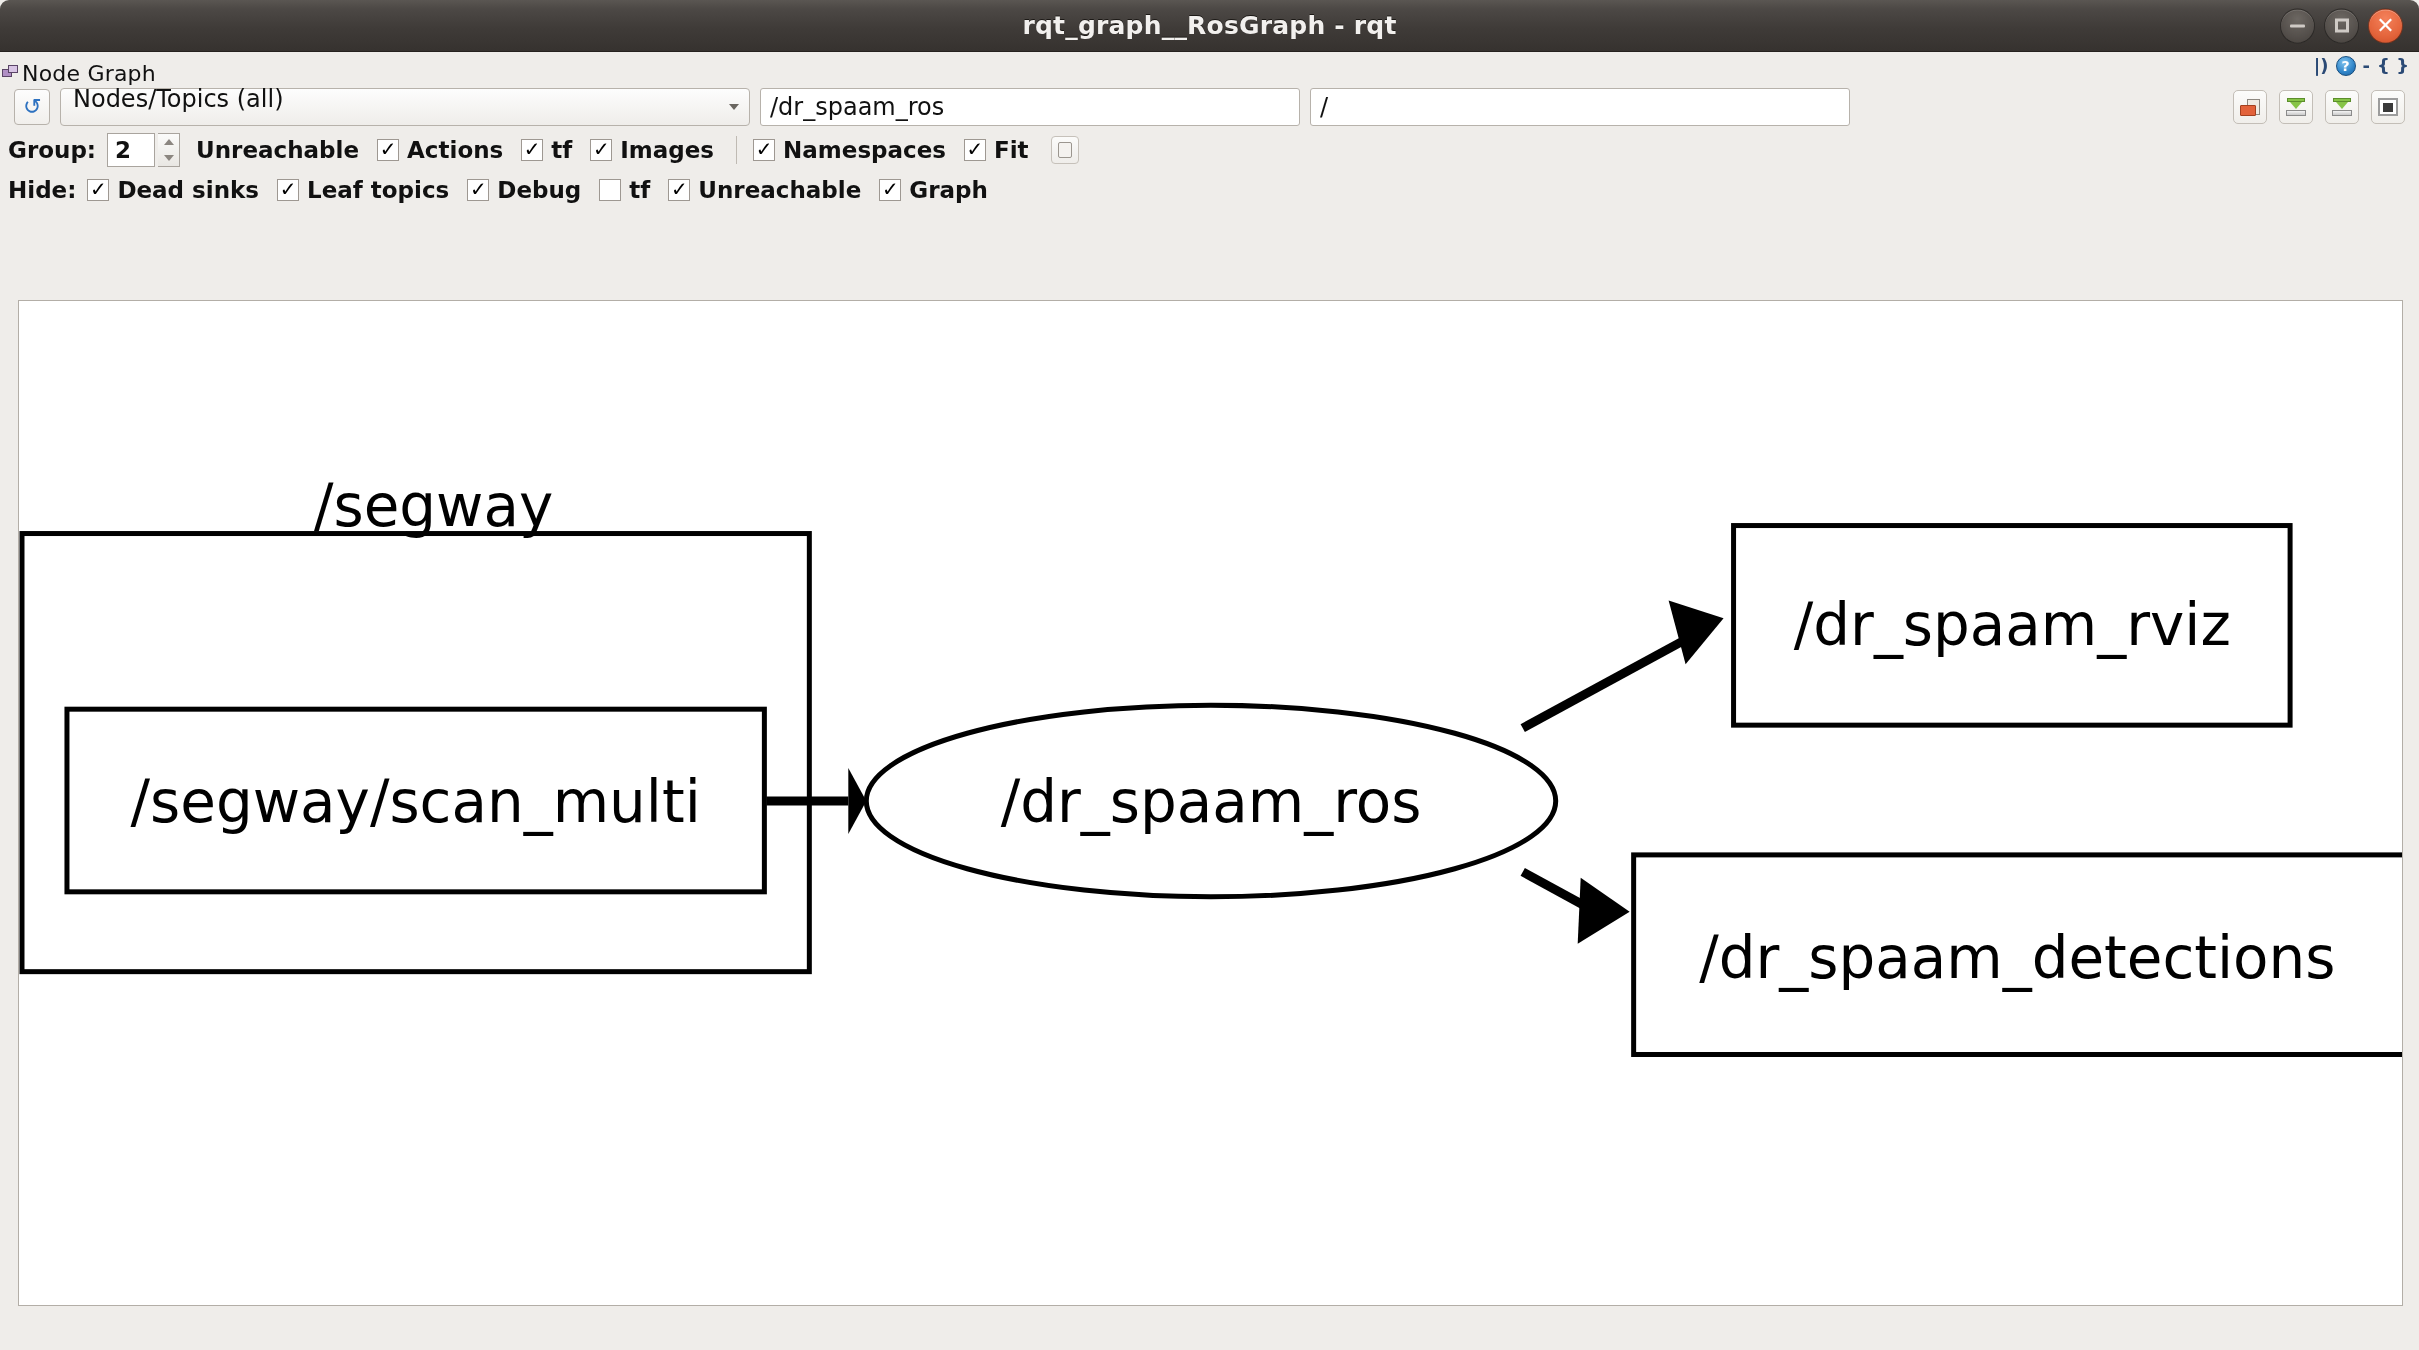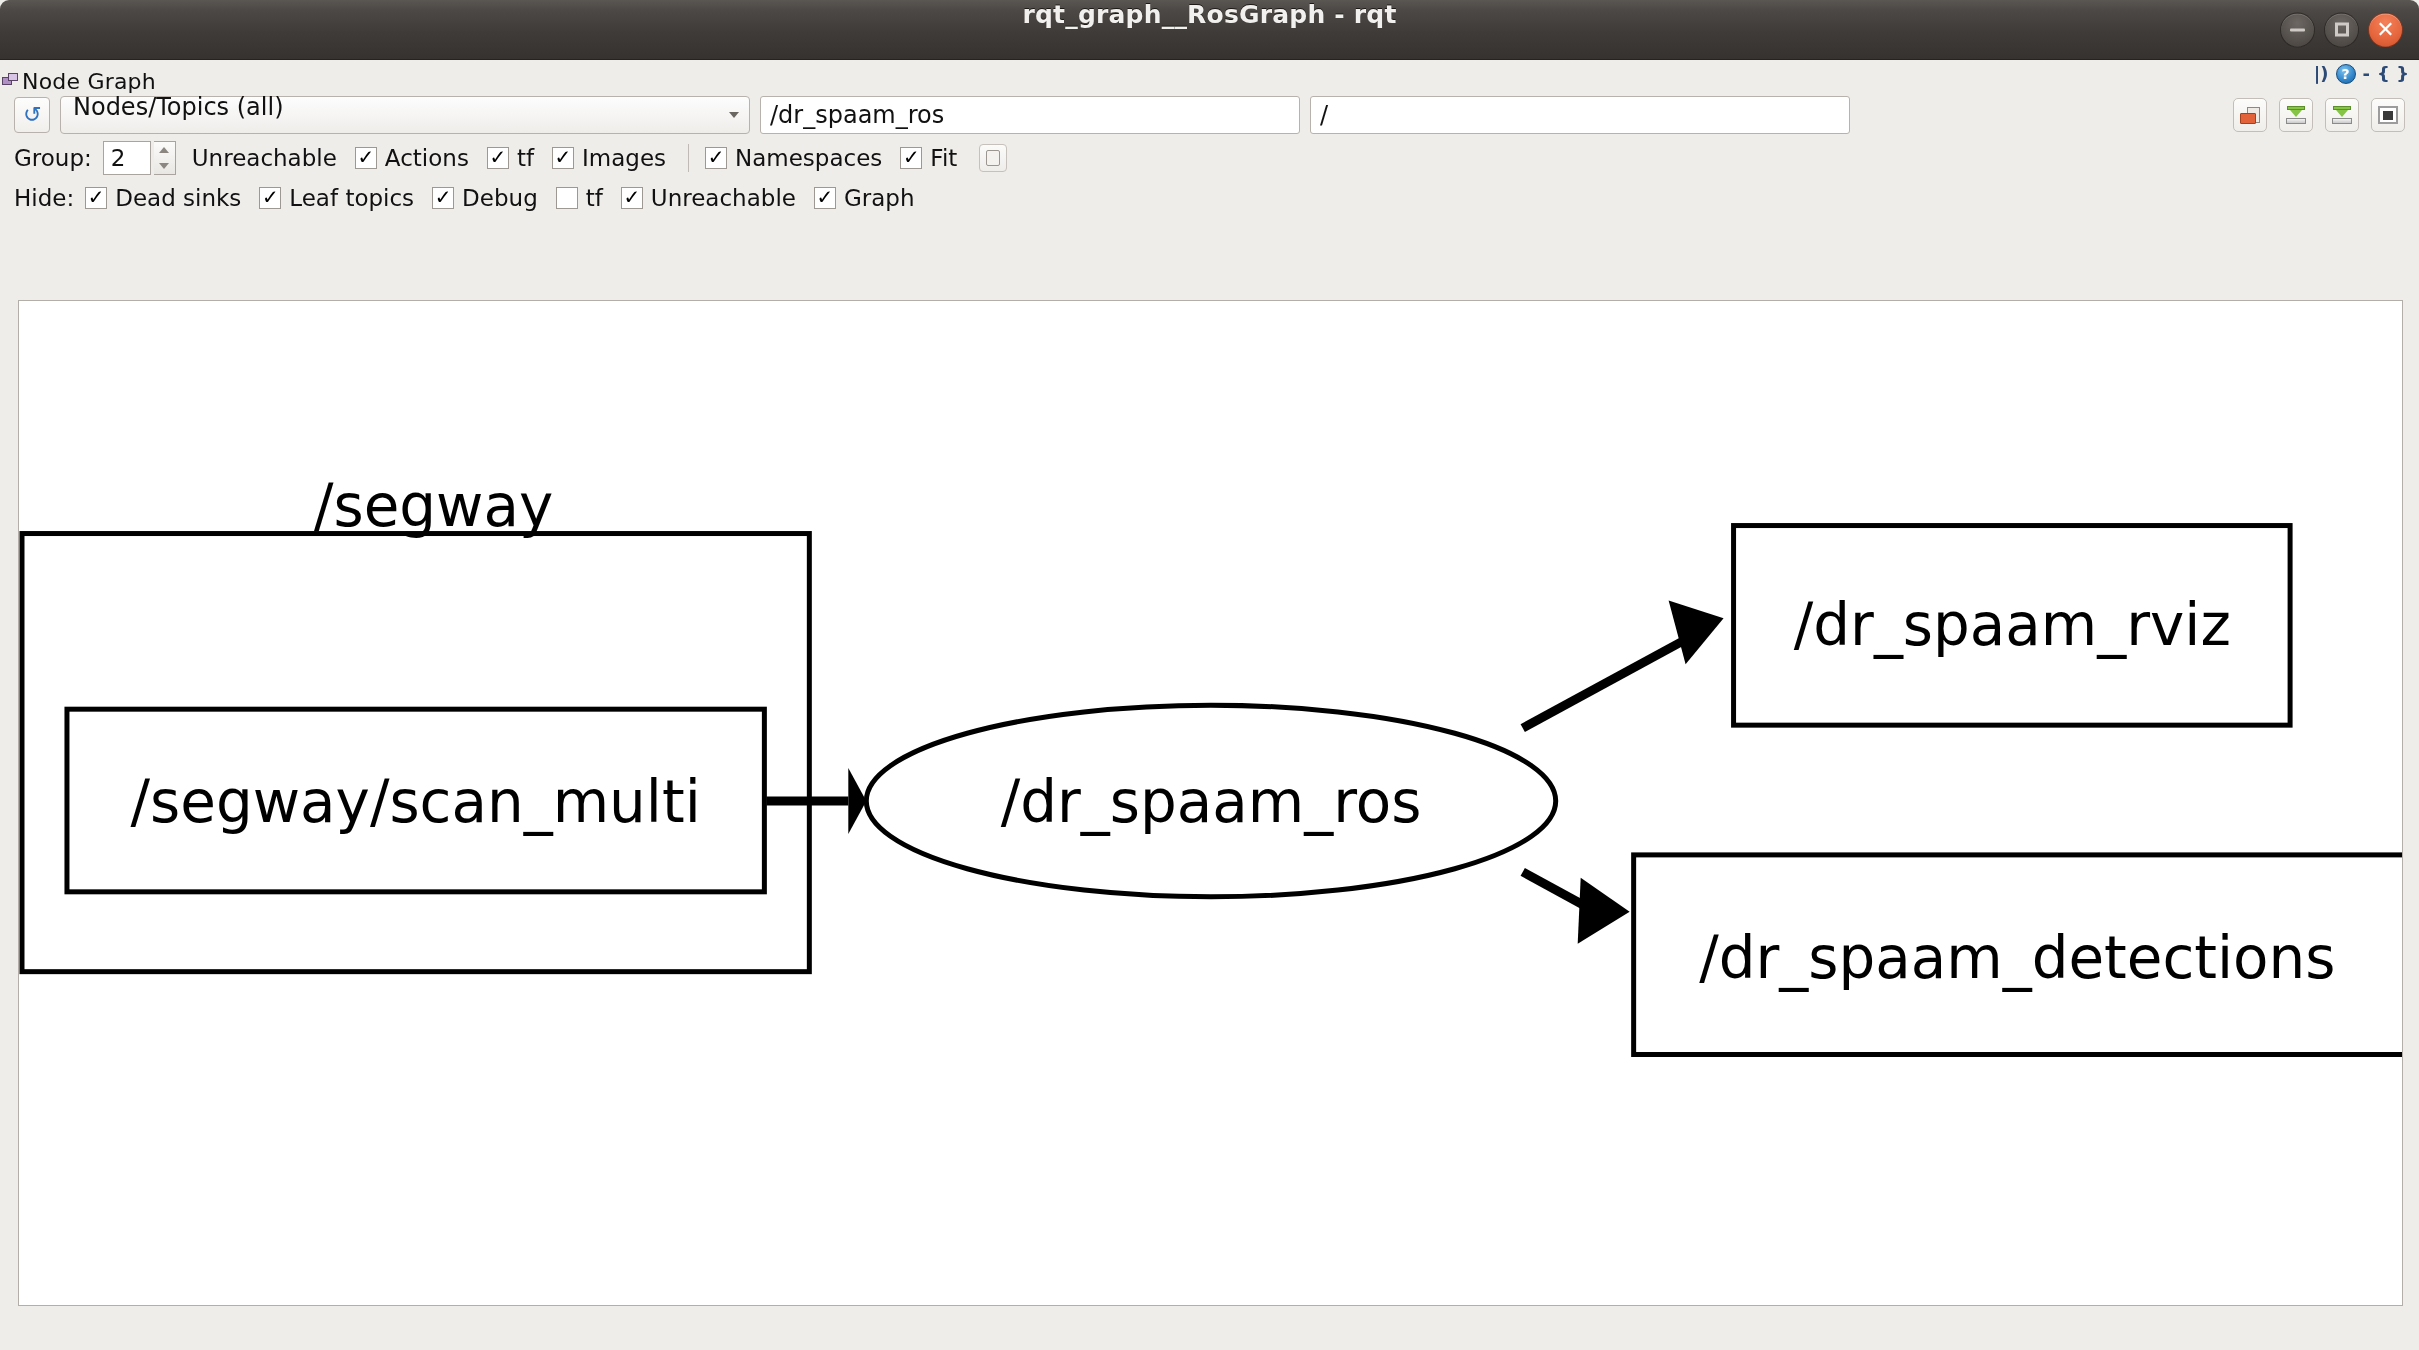--- a/index.html
+++ b/index.html
@@ -7,25 +7,25 @@
     margin: 0; padding: 0;
     width: 2419px; height: 1350px;
     overflow: hidden;
     font-family: "DejaVu Sans", "Liberation Sans", sans-serif;
     background: #efedea;
   }
 
   
   #titlebar {
     position: relative;
-    height: 60px;
+    height: 52px;
     background: linear-gradient(to bottom, #5a5652 0%, #4c4845 18%, #3f3b38 55%, #36322f 100%);
     border-top-left-radius: 9px;
     border-top-right-radius: 9px;
-    display: flex; justify-content: center;
+    display: flex; align-items: center; justify-content: center;
     border-bottom: 1px solid #26221f;
   }
   #title-text {
     color: #f2f0ee;
     font-size: 25px;
     font-weight: bold;
     letter-spacing: .2px;
     text-shadow: 0 -1px 0 #1c1916;
     user-select: none;
   }
@@ -141,24 +141,25 @@
   .ic-save .arr { position:absolute; left:4px; top:4px; width:0;height:0;
                   border-left:6px solid transparent;border-right:6px solid transparent;border-top:7px solid #86c446; }
   .ic-save .tray { position:absolute; left:0; bottom:0; width:20px; height:6px;
                   background:linear-gradient(to bottom,#f4f4f4,#c9c9c9); border:1px solid #8b8b8b; }
   .ic-fit { width: 20px; height: 18px; border: 2px solid #9c9c9c; background: #fff; display:flex; align-items:center; justify-content:center; }
   .ic-fit i { display:block; width:10px; height:9px; background:#3a3a3a; }
 
   
   .opt-row {
     display: flex; align-items: center;
-    padding-left: 14px;
+    padding-left: 8px;
     height: 40px;
     font-size: 23px; color: #111;
     gap: 0px;
+    font-weight: bold;
   }
   .opt-row .lbl { margin-right: 11px; white-space: nowrap; }
   .cbox {
     width: 22px; height: 22px;
     background: #fff;
     border: 1px solid #9e9892;
     display: inline-flex; align-items: center; justify-content: center;
     margin-right: 8px; flex: none;
   }
   .cbox.checked::after {

